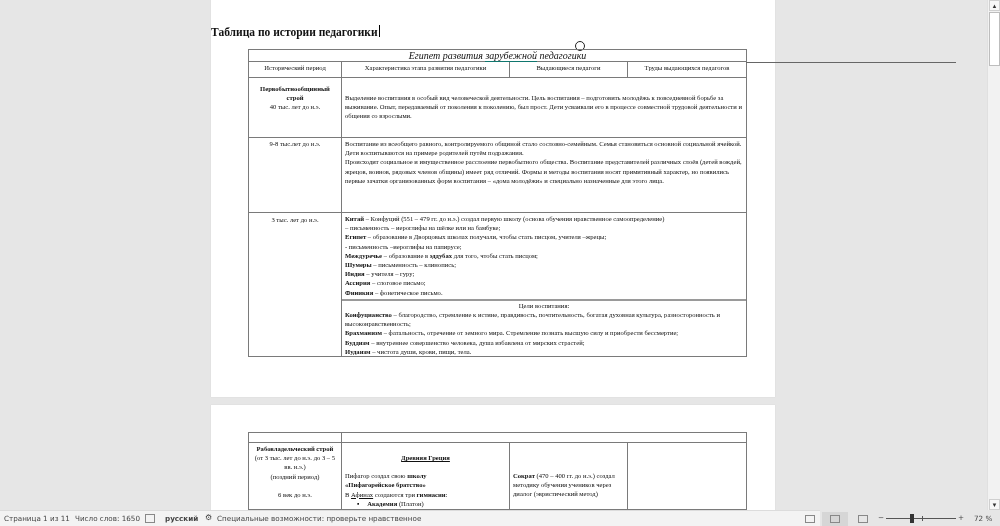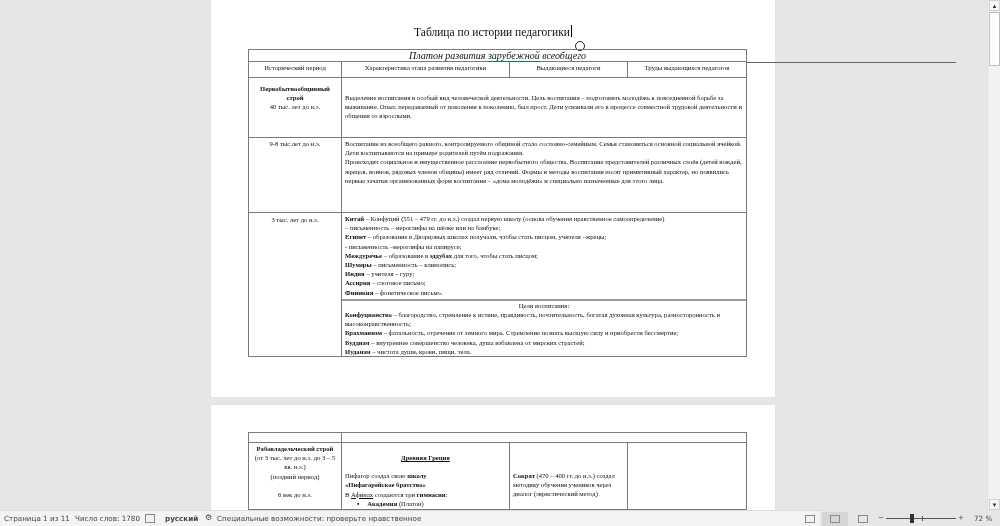--- a/index.html
+++ b/index.html
@@ -5,21 +5,21 @@
   * { box-sizing: border-box; margin: 0; padding: 0; }
   html, body { width: 1000px; height: 526px; overflow: hidden; }
   body { background: #e6e6e6; font-family: "Liberation Serif", serif; color: #111; position: relative; }
 
   .viewport { position: absolute; left: 0; top: 0; width: 987px; height: 510px; overflow: hidden; background: #e6e6e6; }
 
   .page { position: absolute; left: 211px; width: 564px; background: #fff; box-shadow: 0 0 1px #cfcfcf; }
   .page1 { top: -40px; height: 437px; }
   .page2 { top: 405px; height: 200px; }
 
-  .doc-title { position: absolute; left: 0; width: 564px; top: 65px; text-align: center; font-weight: normal; font-size: 11.5px; }
+  .doc-title { position: absolute; left: 0; width: 564px; top: 65px; font-weight: bold; font-size: 11.5px; }
   .cursor { display: inline-block; width: 1px; height: 12px; background: #000; vertical-align: -1px; margin-left: 1px; }
   .resize-handle { position: absolute; left: 364px; top: 81px; width: 10px; height: 10px; border: 1.5px solid #222; border-radius: 50%; background: #fff; }
 
   table.ped { position: absolute; border-collapse: collapse; table-layout: fixed; font-size: 6.6px; line-height: 9.2px; }
   table.ped td { border: 1px solid #7a7a7a; vertical-align: top; padding: 1px 3px; }
   .t1 { left: 37px; top: 89px; width: 498px; }
   .t2 { left: 37px; top: 27px; width: 498px; }
 
   .banner { text-align: center; font-style: italic; font-size: 10px; line-height: 11px; padding: 0 !important; }
   .banner .u { border-bottom: 1px solid #0f766e; }
@@ -60,21 +60,21 @@
 
     <table class="ped t1">
       <colgroup>
           <col style="width:93px">
           <col style="width:168px">
           <col style="width:118px">
           <col style="width:119px">
         </colgroup>
       <tbody>
           <tr>
-            <td colspan="4" class="banner"><span>Платон развития </span><span class="u">зарубежной</span><span>  всеобщего</span></td>
+            <td colspan="4" class="banner"><span>Египет развития </span><span class="u">зарубежной</span><span>  педагогики</span></td>
           </tr>
       <tr class="hdr">
         <td>Исторический период</td>
         <td>Характеристика этапа развития педагогики</td>
         <td>Выдающиеся педагоги</td>
         <td>Труды выдающихся педагогов</td>
       </tr>
       <tr>
         <td class="period" style="padding-top:6px; height:60px;">
           <div class="bold">Первобытнообщинный строй</div>
@@ -157,21 +157,21 @@
 </div>
 
 <div class="scrollbar">
   <div class="sb-up">▲</div>
   <div class="sb-thumb"></div>
   <div class="sb-down">▼</div>
 </div>
 
 <div class="statusbar">
   <span class="sbitem" style="left:4px;">Страница 1 из 11</span>
-  <span class="sbitem" style="left:75px;">Число слов: 1780</span>
+  <span class="sbitem" style="left:75px;">Число слов: 1650</span>
   <span class="icon-box" style="left:145px;"></span>
   <span class="sbitem" style="left:165px;font-weight:bold;">русский</span>
   <span class="sbitem" style="left:205px; font-size:8px; top:2px;">⚙</span>
   <span class="sbitem" style="left:217px;">Специальные возможности: проверьте нравственное</span>
 
   <div class="view-btn" style="left:797px;">
       <div class="g"></div>
     </div>
   <div class="view-btn active" style="left:822px;">
       <div class="g"></div>

